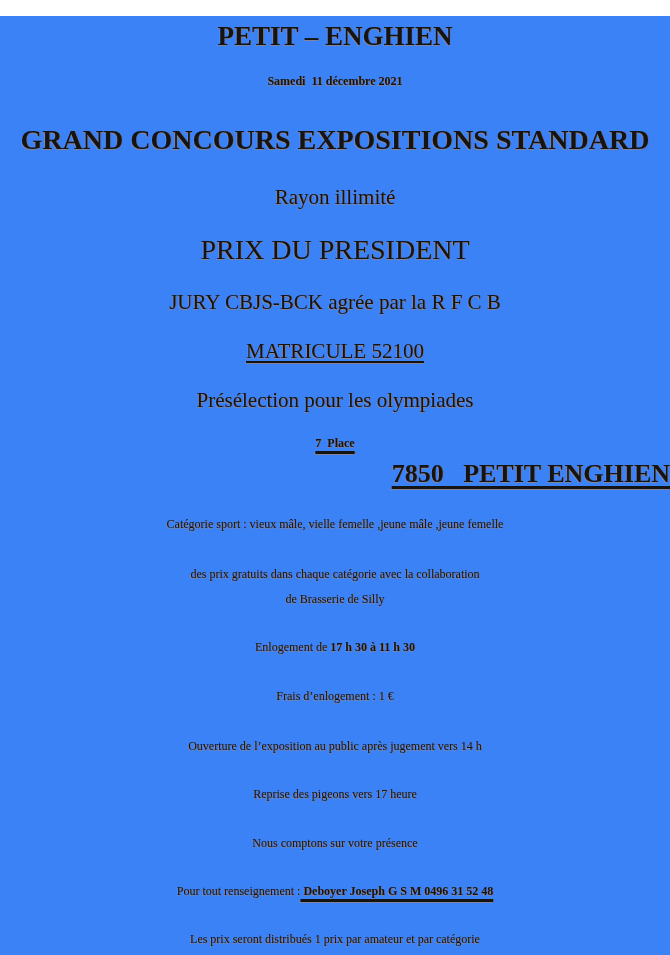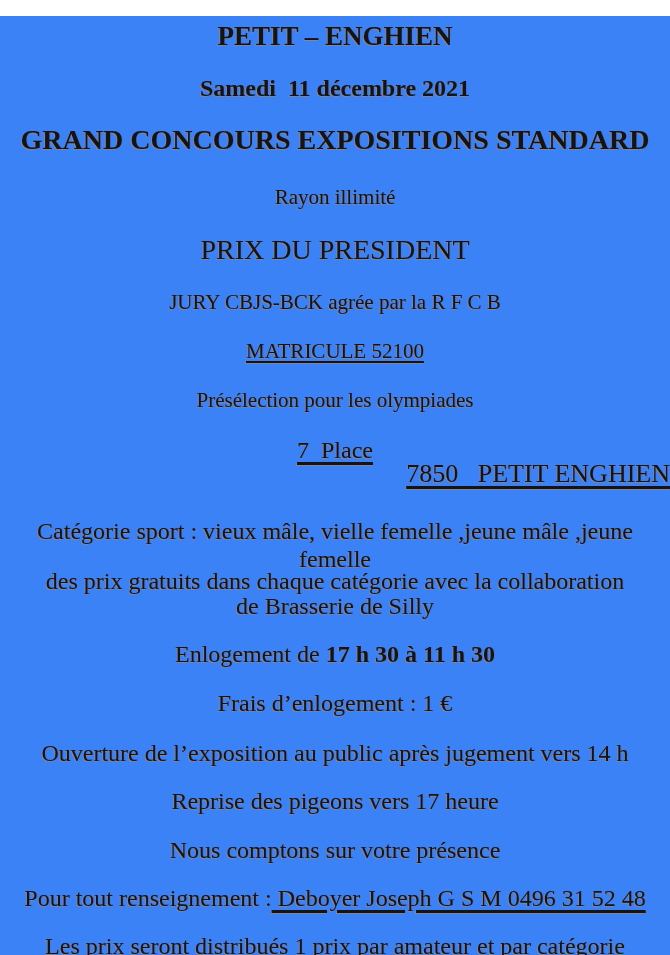--- a/index.html
+++ b/index.html
@@ -22,28 +22,28 @@
     left: 0;
     right: 0;
     text-align: center;
     white-space: pre-wrap;
     line-height: 1.15;
     
     text-shadow: -1px 1px 0 rgba(219, 133, 42, 0.45), 1px 0 0 rgba(88, 100, 186, 0.25);
   }
   .b  { font-weight: bold; }
   .u  { text-decoration: underline; text-underline-offset: 3px; text-decoration-thickness: 1.5px; }
-  .bu { font-weight: normal; text-decoration: underline; text-underline-offset: 4px; text-decoration-thickness: 2.5px; }
+  .bu { font-weight: bold; text-decoration: underline; text-underline-offset: 4px; text-decoration-thickness: 2.5px; }
 
   .fs-title   { font-size: 27px; }
   .fs-heading { font-size: 28px; }
   .fs-big     { font-size: 28px; }
   .fs-city    { font-size: 26px; text-align: right; }
   .fs-mid     { font-size: 21px; }
-  .fs-body    { font-size: 24px; }
+  .fs-body    { font-size: 12px; }
 </style>
 </head>
 <body>
 
 <div class="page">
 
   <div class="line b fs-title" style="top:5px">PETIT – ENGHIEN</div>
   <div class="line b fs-body" style="top:59px">Samedi  11 décembre 2021</div>
   <div class="line fs-mid" style="top:169px">Rayon illimité</div>
   <div class="line b fs-heading" style="top:108px">GRAND CONCOURS EXPOSITIONS STANDARD</div>

